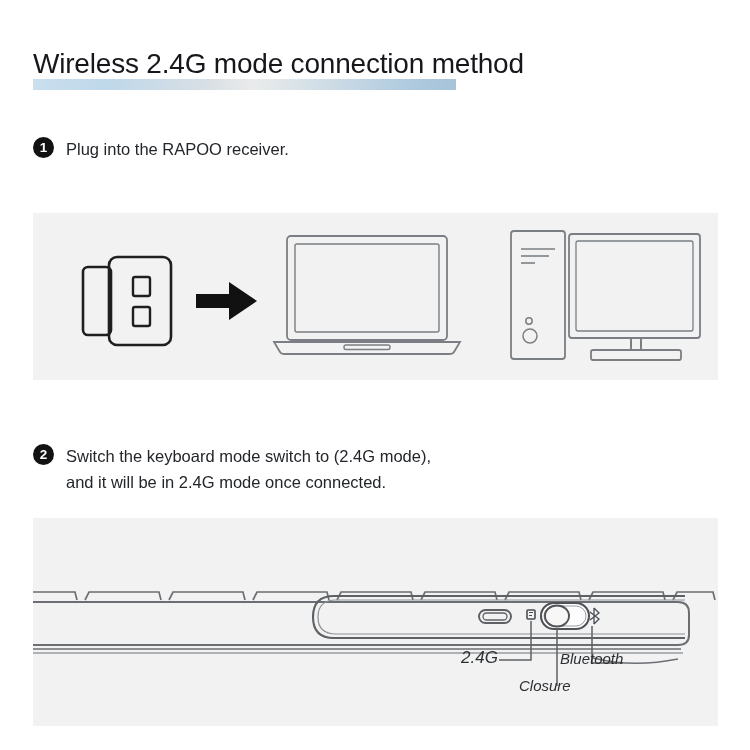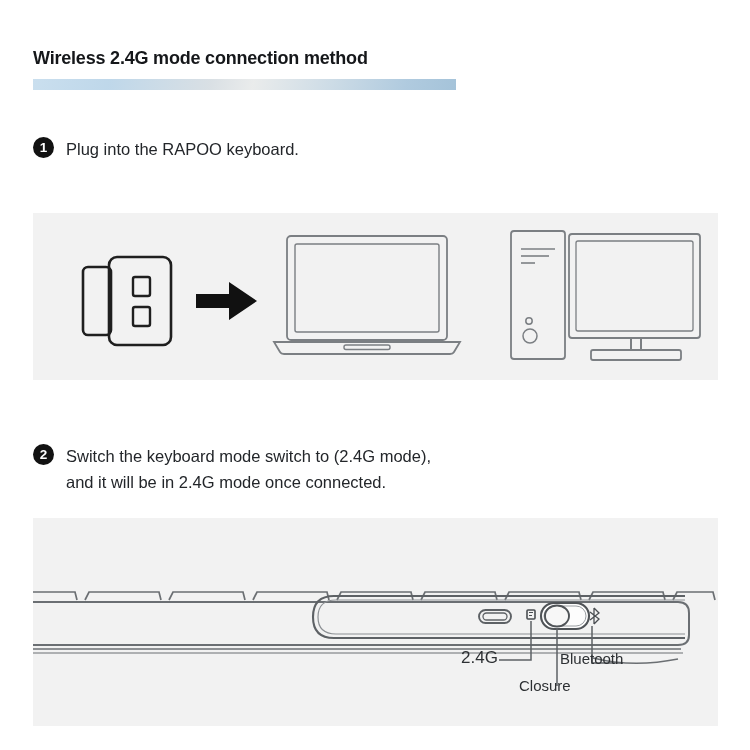--- a/index.html
+++ b/index.html
@@ -14,22 +14,22 @@
     font-family: "Liberation Sans", sans-serif;
     color: #1c1c1c;
     overflow: hidden;
   }
 
   
   .page-title {
     position: absolute;
     left: 33px;
     top: 48px;
-    font-size: 18px;
-    font-weight: 700;
+    font-size: 28px;
+    font-weight: 400;
     letter-spacing: -0.2px;
     color: #15171a;
     white-space: nowrap;
     z-index: 3;
   }
   .title-highlight {
     position: absolute;
     left: 33px;
     top: 79px;
     width: 423px;
@@ -94,34 +94,35 @@
     height: 208px;
   }
   .panel svg { display: block; }
 
   
   .callout {
     position: absolute;
     font-size: 15px;
     color: #2d3033;
     white-space: nowrap;
+    font-style: italic;
   }
   #callout-24g      { left: 461px; top: 648px; font-size: 17px; }
   #callout-closure  { left: 519px; top: 677px; }
   #callout-bluetooth{ left: 560px; top: 650px; }
 </style>
 </head>
 <body>
 
 <div class="title-highlight"></div>
 <div class="page-title">Wireless 2.4G mode connection method</div>
 
 <div class="step step-1">
   <div class="step-badge">1</div>
-  <div class="step-text">Plug into the RAPOO keyboard.</div>
+  <div class="step-text">Plug into the RAPOO receiver.</div>
 </div>
 
 <div class="panel" id="panel-receiver">
   <svg width="685" height="167" viewBox="0 0 685 167" xmlns="http://www.w3.org/2000/svg">
 
     <g fill="none" stroke="#1f1f1f" stroke-width="2.6">
       <rect x="50" y="54" width="28" height="68" rx="5" ry="5"></rect>
       <rect x="76" y="44" width="62" height="88" rx="8" ry="8"></rect>
       <rect x="100" y="64" width="17" height="19" rx="2" ry="2" stroke-width="2.4"></rect>
       <rect x="100" y="94" width="17" height="19" rx="2" ry="2" stroke-width="2.4"></rect>

